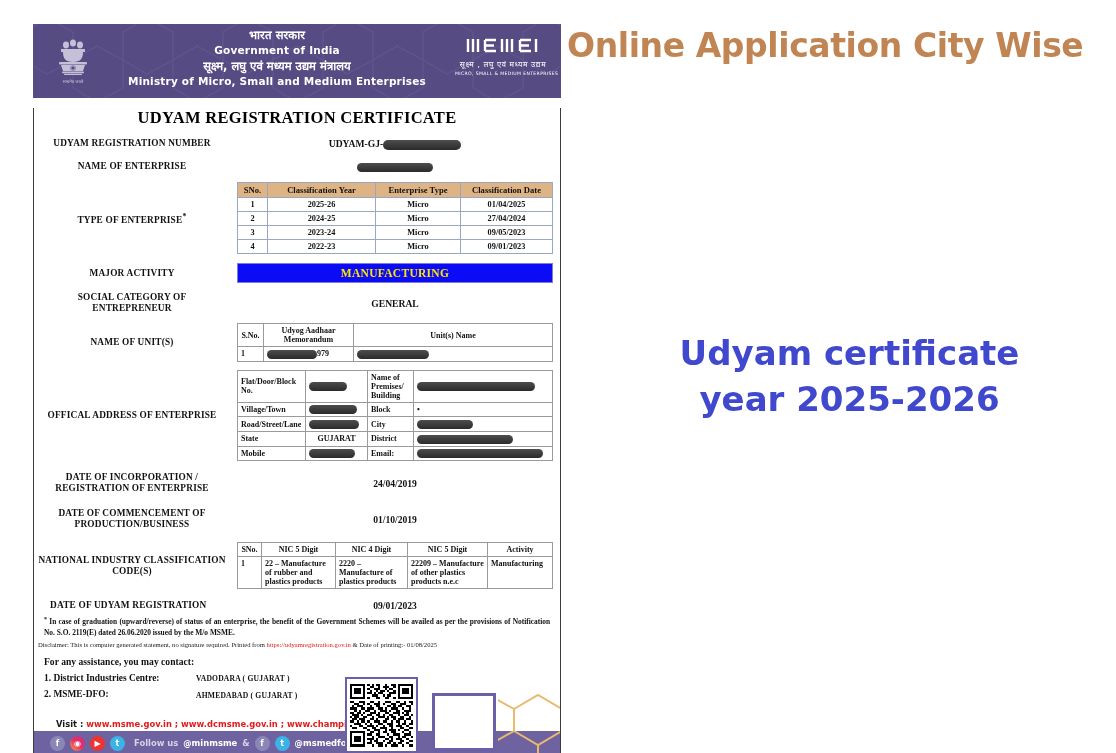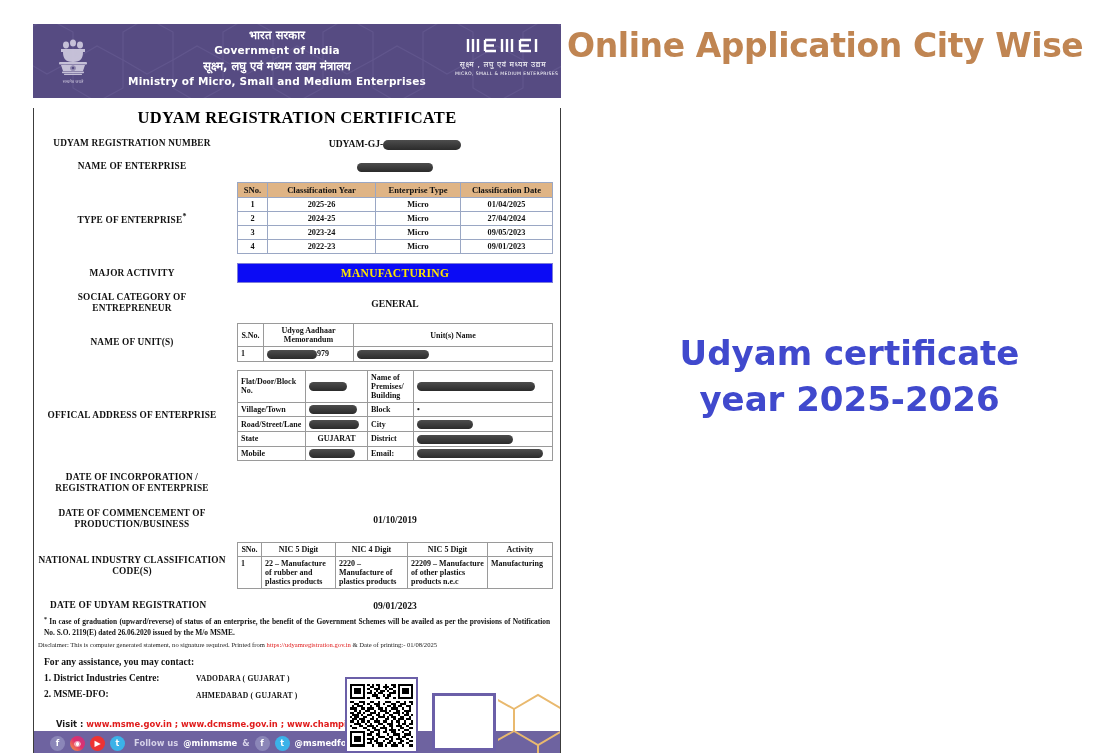--- a/index.html
+++ b/index.html
@@ -435,20 +435,21 @@
                 <td>Email:</td>
                 <td><span class="redact" style="width:126px;"></span></td>
               </tr>
             </tbody>
           </table>
         </div>
       </div>
 
       <div class="row" style="margin-top:11px;">
         <div class="lab">DATE OF INCORPORATION / REGISTRATION OF ENTERPRISE</div>
+        <div class="val">24/04/2019</div>
       </div>
 
       <div class="row" style="margin-top:14px;">
         <div class="lab">DATE OF COMMENCEMENT OF PRODUCTION/BUSINESS</div>
         <div class="val">01/10/2019</div>
       </div>
 
       <div class="row" style="margin-top:12px;">
         <div class="lab">NATIONAL INDUSTRY CLASSIFICATION CODE(S)</div>
         <div style="flex:1 1 auto; display:flex; justify-content:center;">

